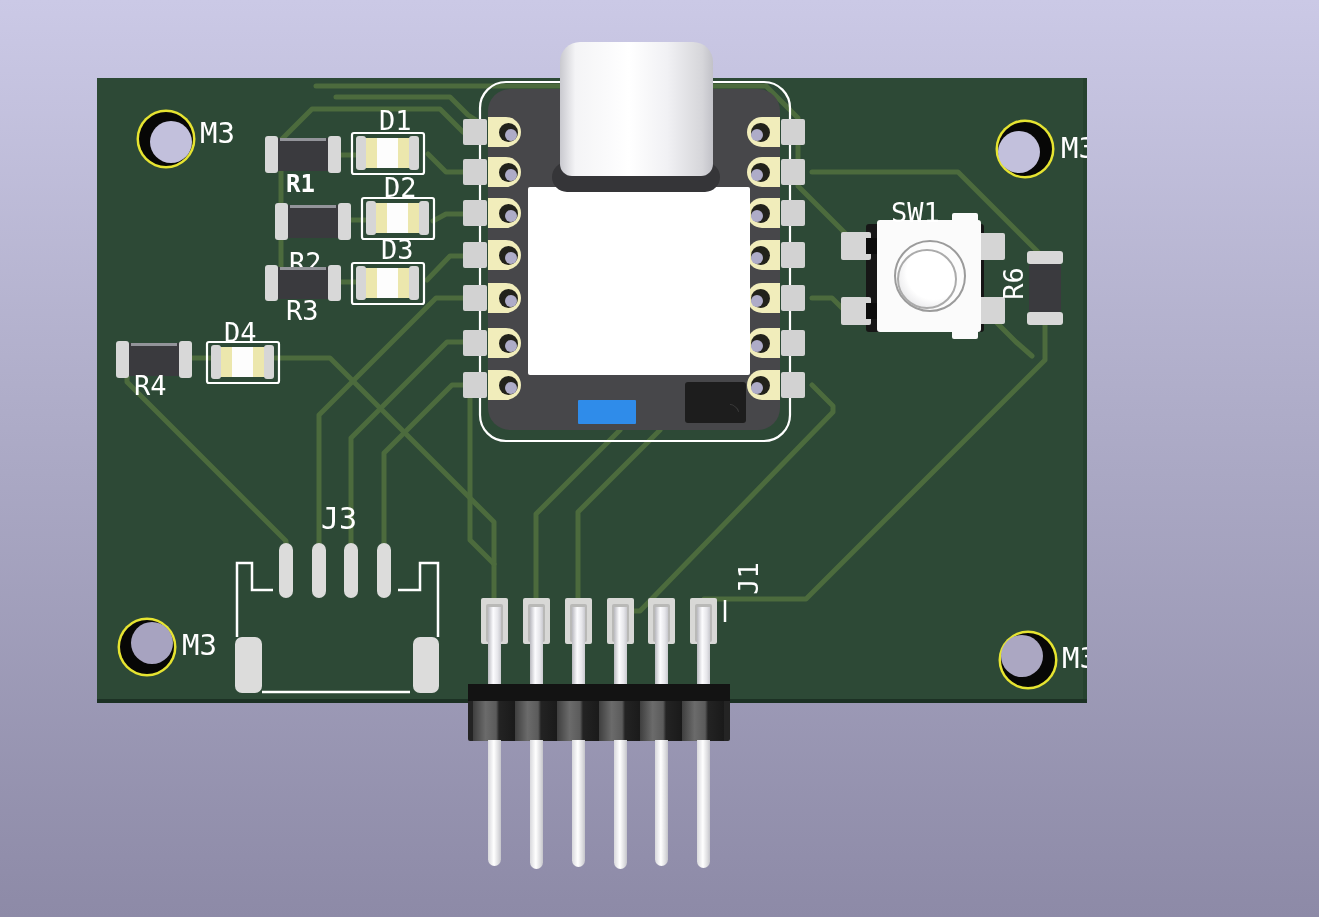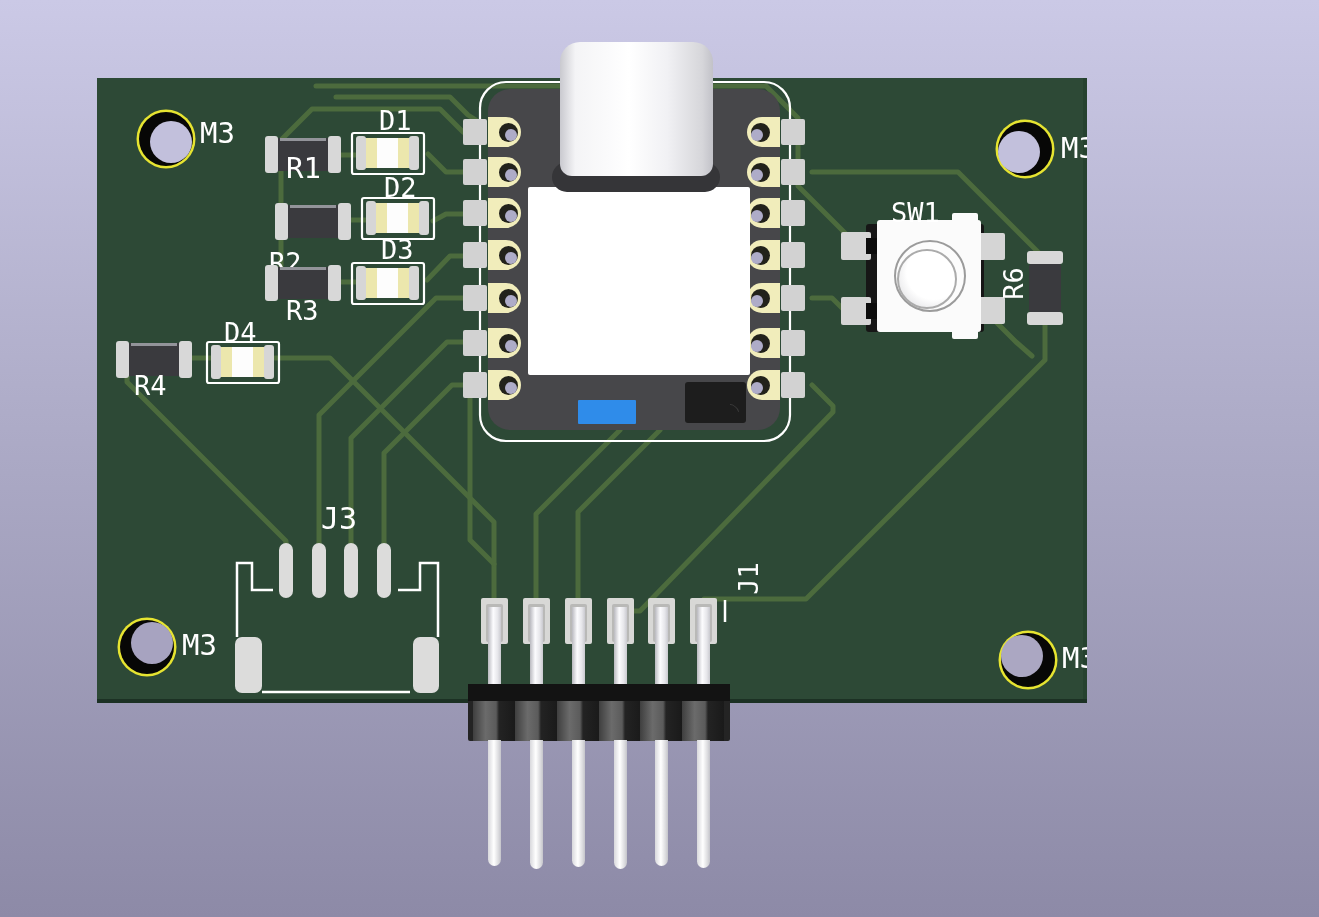--- a/index.html
+++ b/index.html
@@ -43,21 +43,21 @@
         <polyline points="140,559 140,485 155,485 155,512 176,512" fill="none" stroke="#ffffff" stroke-width="2.5" stroke-linejoin="miter"></polyline>
         <polyline points="301,512 323,512 323,485 341,485 341,559" fill="none" stroke="#ffffff" stroke-width="2.5" stroke-linejoin="miter"></polyline>
         <polyline points="165,614 313,614" fill="none" stroke="#ffffff" stroke-width="2.5" stroke-linejoin="miter"></polyline>
         <polyline points="628,522 628,544" fill="none" stroke="#ffffff" stroke-width="2.5" stroke-linejoin="miter"></polyline>
         <rect x="383" y="4" width="310" height="359" rx="26" fill="none" stroke="#ffffff" stroke-width="2.2"></rect>
         <rect x="255" y="55" width="72" height="41" rx="2" fill="none" stroke="#ffffff" stroke-width="2.2"></rect>
         <rect x="265" y="120" width="72" height="41" rx="2" fill="none" stroke="#ffffff" stroke-width="2.2"></rect>
         <rect x="255" y="185" width="72" height="41" rx="2" fill="none" stroke="#ffffff" stroke-width="2.2"></rect>
         <rect x="110" y="264" width="72" height="41" rx="2" fill="none" stroke="#ffffff" stroke-width="2.2"></rect>
       </svg>
-      <div class="label" style="font-size: 27px; left: 172px; top: 171px; text-align: center;">R2</div>
+      <div class="label" style="font-size: 27px; left: 192px; top: 171px; text-align: center;">R2</div>
       <div class="abs" style="left: 170px; top: 60px; width: 72px; height: 33px; background: transparent; border-radius: 0px;">
         <div class="abs" style="left: 9px; top: 0px; width: 54px; height: 100%; background: rgb(58, 58, 62); border-radius: 2px;"></div>
         <div class="abs" style="left: 13px; top: 0px; width: 46px; height: 3px; background: rgb(147, 148, 154);"></div>
         <div class="abs" style="left: -2px; top: -2px; width: 13px; height: 37px; background: rgb(216, 216, 216); border-radius: 3px;"></div>
         <div class="abs" style="left: 61px; top: -2px; width: 13px; height: 37px; background: rgb(216, 216, 216); border-radius: 3px;"></div>
       </div>
       <div class="abs" style="left: 180px; top: 127px; width: 72px; height: 33px; background: transparent; border-radius: 0px;">
         <div class="abs" style="left: 9px; top: 0px; width: 54px; height: 100%; background: rgb(58, 58, 62); border-radius: 2px;"></div>
         <div class="abs" style="left: 13px; top: 0px; width: 46px; height: 3px; background: rgb(147, 148, 154);"></div>
         <div class="abs" style="left: -2px; top: -2px; width: 13px; height: 37px; background: rgb(216, 216, 216); border-radius: 3px;"></div>
@@ -233,21 +233,21 @@
       </div>
       <div class="abs" style="left: 904px; top: 555px; width: 54px; height: 54px; background: rgb(7, 7, 6); border-radius: 27px; box-shadow: rgb(230, 228, 49) 0px 0px 0px 2.5px;">
         <div class="abs" style="left: 0px; top: 2px; width: 42px; height: 42px; background: rgb(171, 167, 194); border-radius: 50%;"></div>
       </div>
       <div class="abs" style="left: 986px; top: 0px; width: 4px; height: 625px; background: rgb(38, 66, 47); border-radius: 0px;"></div>
       <div class="abs" style="left: 0px; top: 621px; width: 990px; height: 4px; background: rgb(28, 49, 36); border-radius: 0px;"></div>
       <div class="label" style="font-size: 29px; left: 103px; top: 41px;">M3</div>
       <div class="label" style="font-size: 29px; left: 964px; top: 56px;">M3</div>
       <div class="label" style="font-size: 29px; left: 85px; top: 553px;">M3</div>
       <div class="label" style="font-size: 29px; left: 965px; top: 566px;">M3</div>
-      <div class="label" style="font-size: 29px; left: 189px; top: 76px;">R1</div>
+      <div class="label" style="font-size: 24px; left: 189px; top: 94px; font-weight: bold;">R1</div>
       <div class="label" style="font-size: 27px; left: 189px; top: 219px;">R3</div>
       <div class="label" style="font-size: 27px; left: 37px; top: 294px;">R4</div>
       <div class="label" style="font-size: 27px; left: 282px; top: 29px;">D1</div>
       <div class="label" style="font-size: 27px; left: 287px; top: 96px;">D2</div>
       <div class="label" style="font-size: 27px; left: 284px; top: 158px;">D3</div>
       <div class="label" style="font-size: 27px; left: 127px; top: 241px;">D4</div>
       <div class="label" style="font-size: 30px; left: 224px; top: 426px;">J3</div>
       <div class="label" style="font-size: 27px; left: 794px; top: 121px;">SW1</div>
       <div class="label" style="font-size: 27px; width: 70px; text-align: center; left: 881px; top: 192.15px; transform: rotate(-90deg);">R6</div>
       <div class="label" style="font-size: 27px; width: 70px; text-align: center; left: 616px; top: 487.15px; transform: rotate(-90deg);">J1</div>

